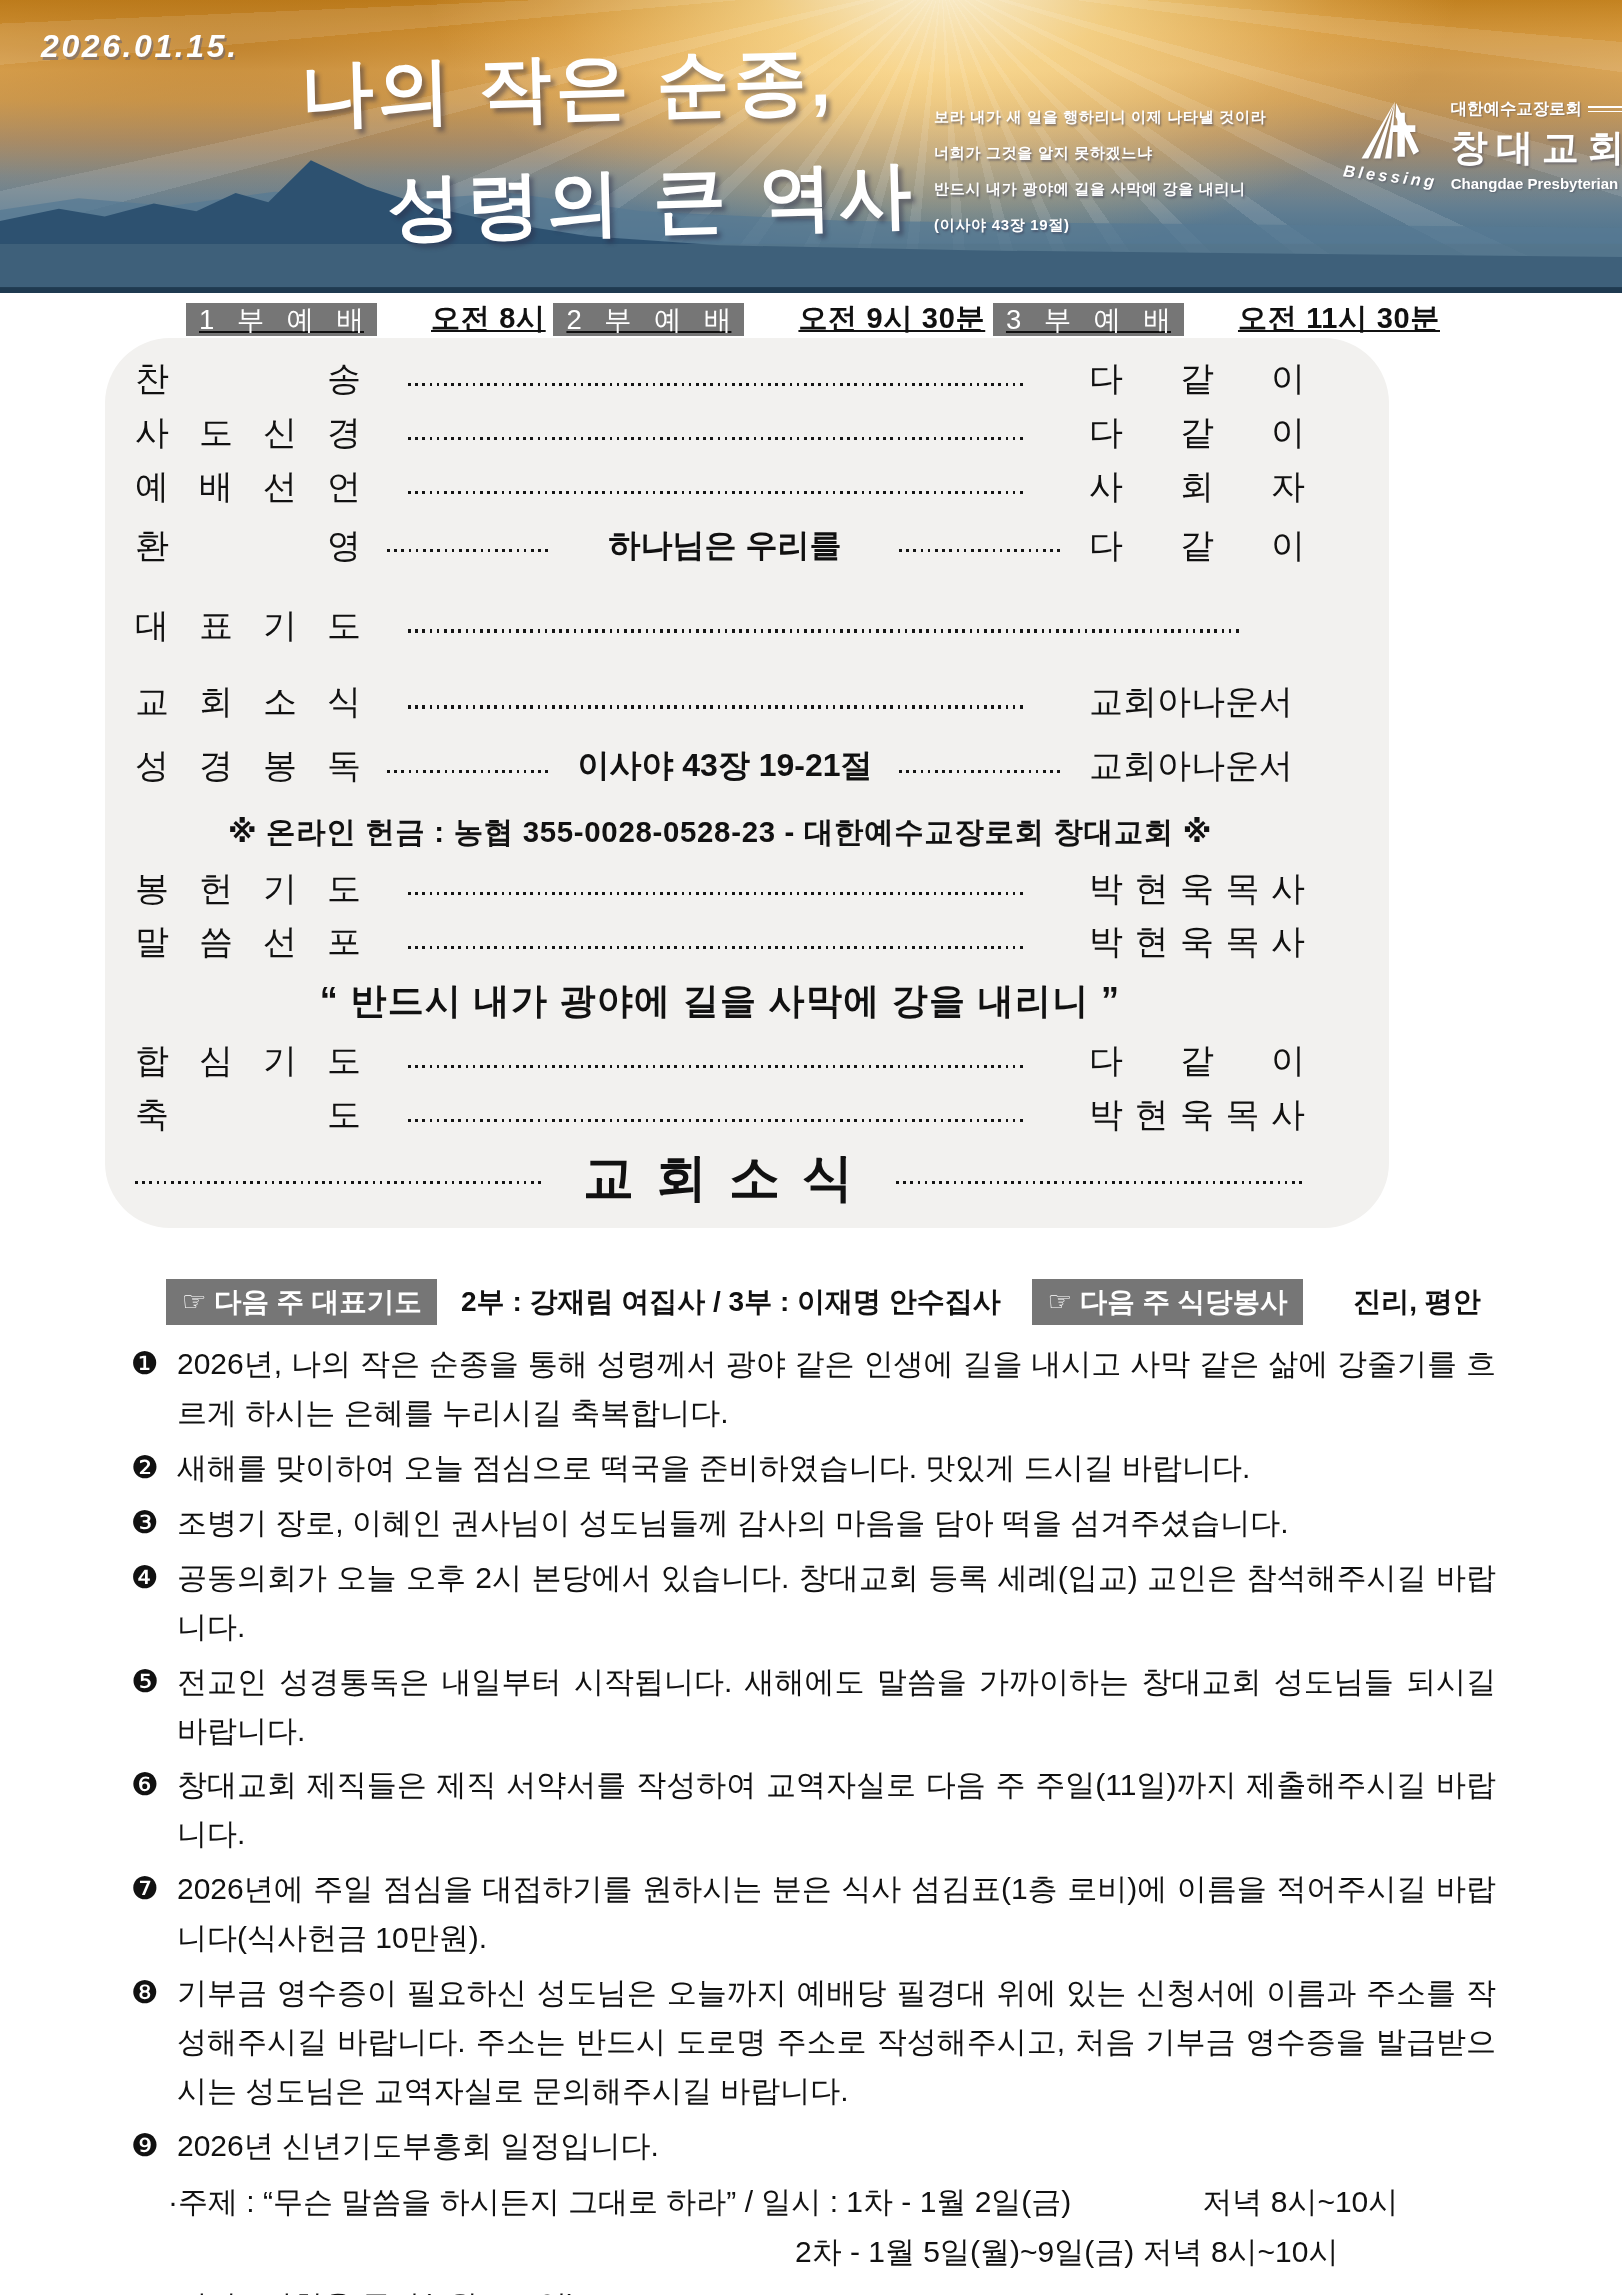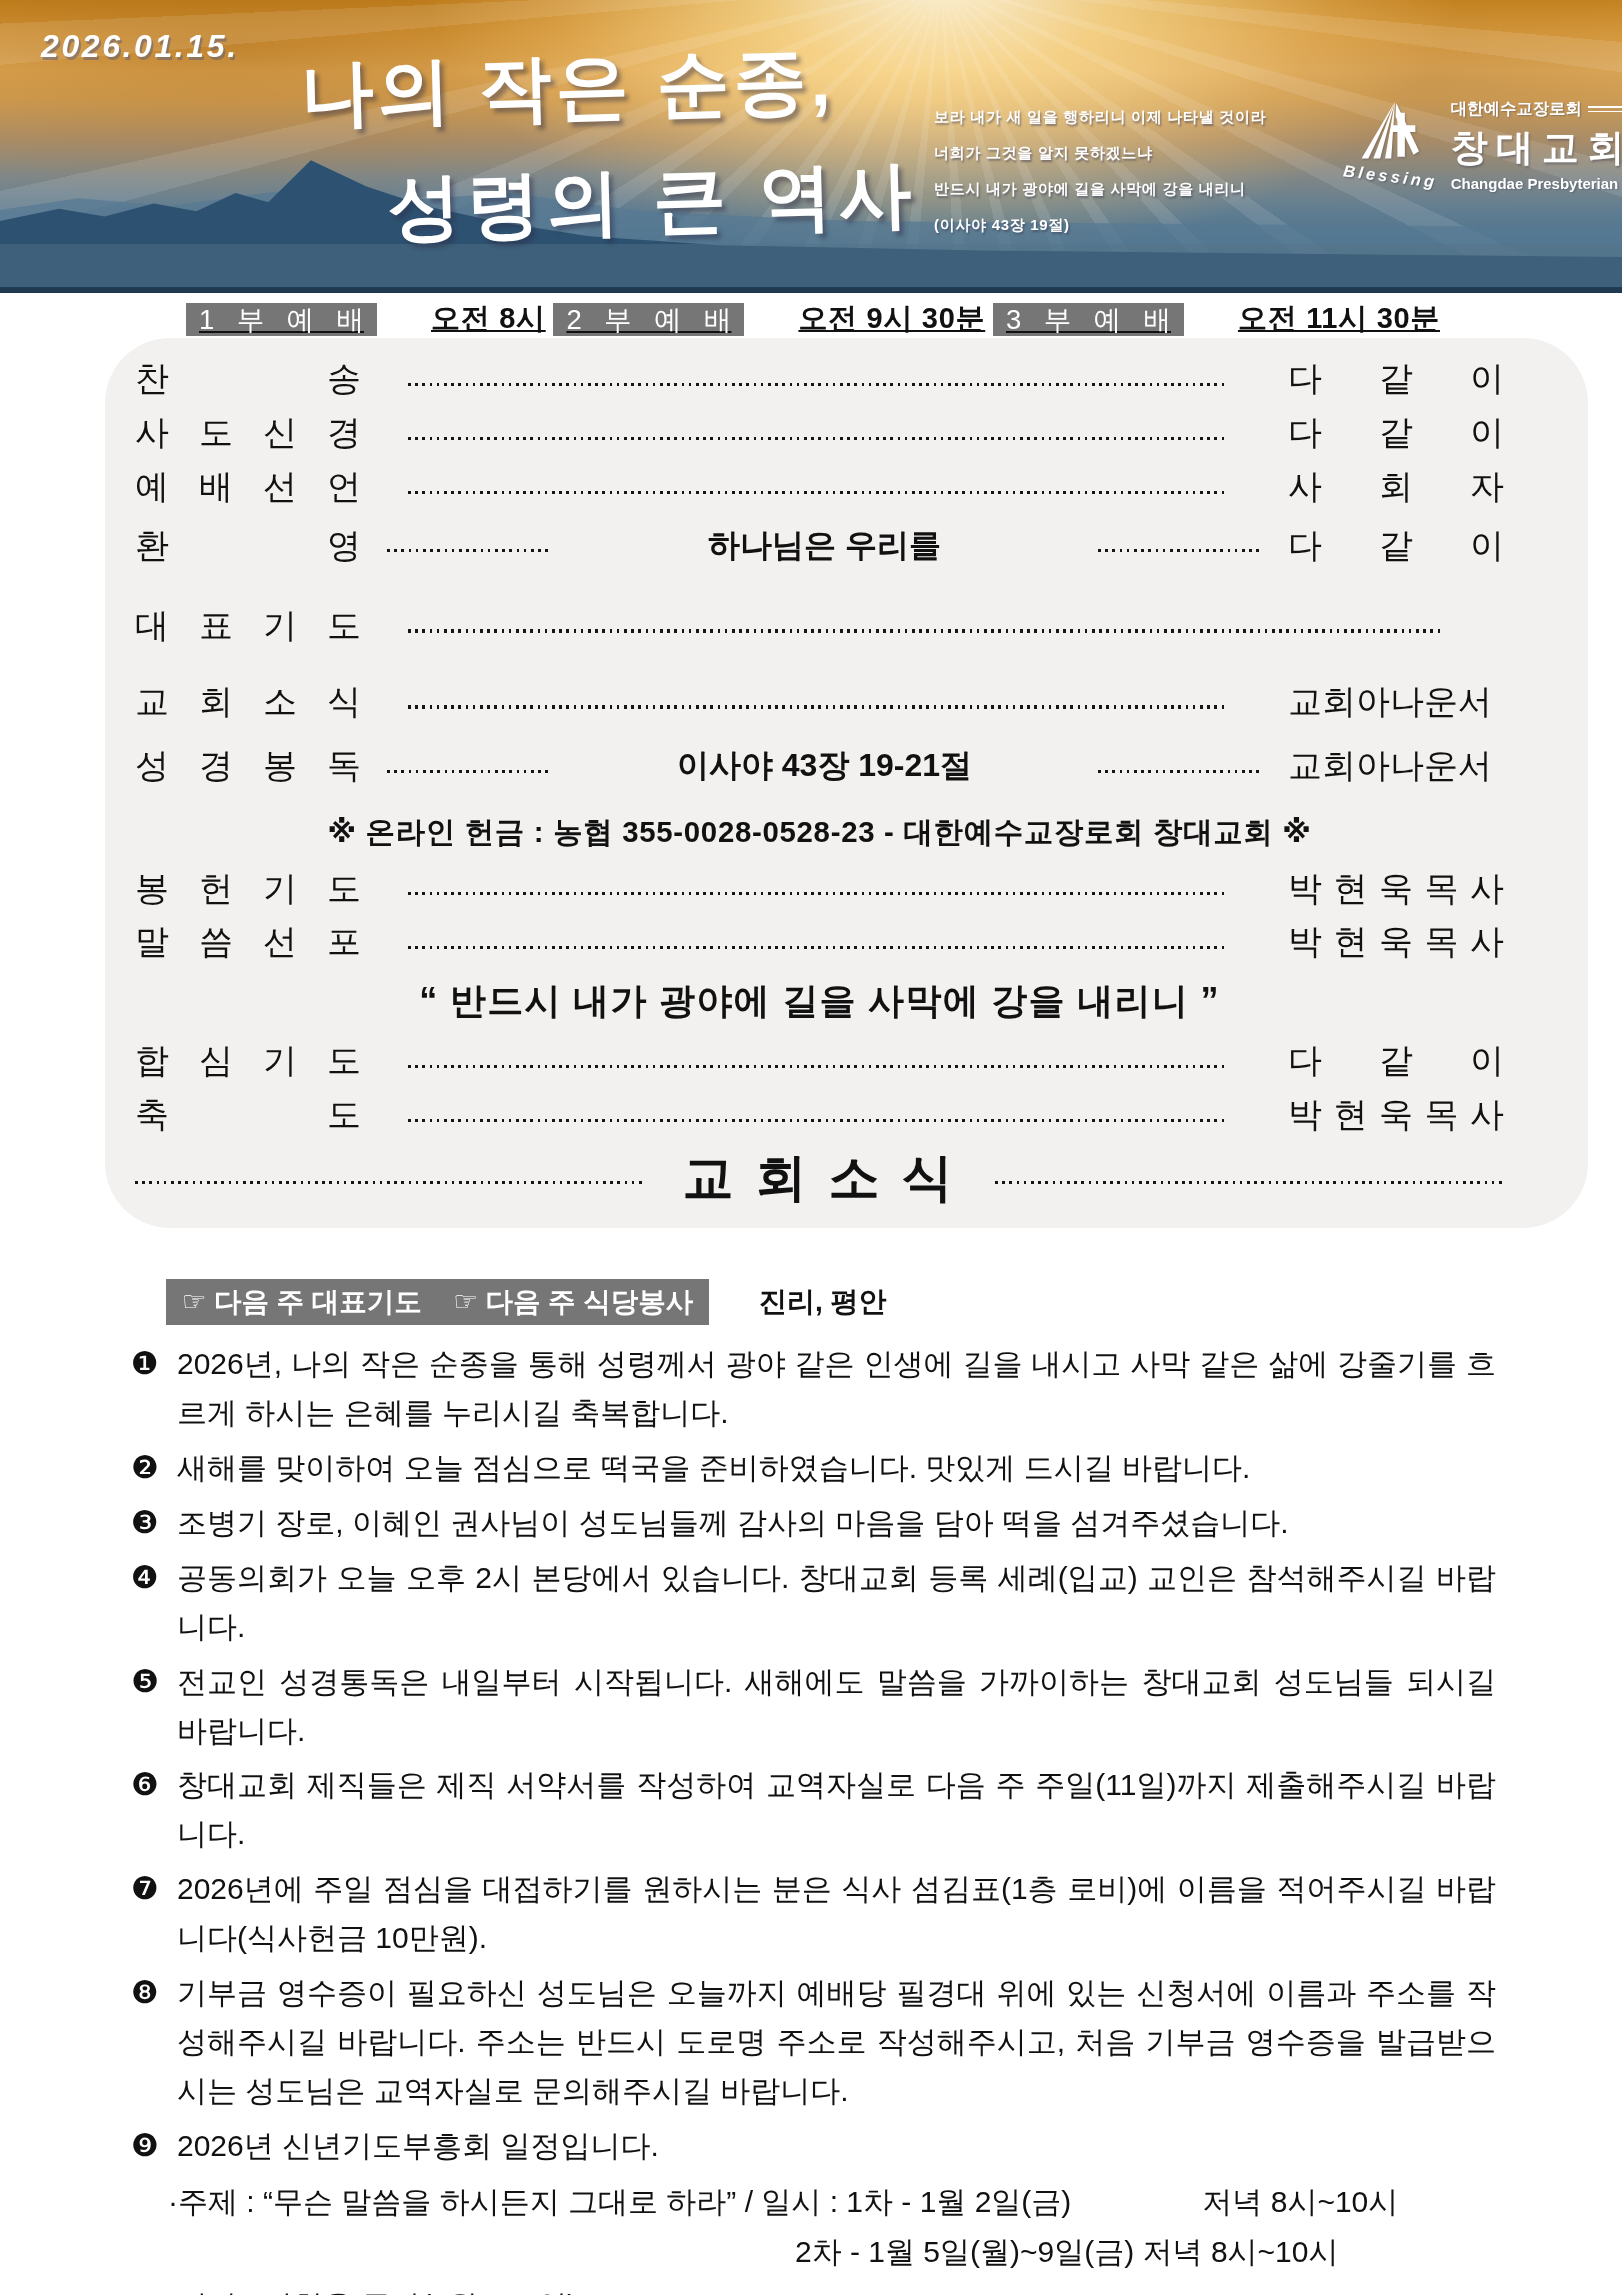--- a/index.html
+++ b/index.html
@@ -57,21 +57,21 @@
   .time-group { display:flex; align-items:center; gap:54px; }
   .svc-badge {
     background:#767676; color:#fff; width:191px; height:33px;
     font-size:27.5px; line-height:33px; padding:0 13px;
     text-align:justify; text-align-last:justify;
   }
   .svc-time { font-size:29px; font-weight:600; letter-spacing:0.7px; white-space:nowrap; }
 
   
   .order-box {
-    position:absolute; top:338px; left:105px; width:1483px; height:890px;
+    position:absolute; top:338px; left:105px; width:1284px; height:890px;
     background:#f2f1ef; border-radius:65px;
     padding:14.4px 84px 13px 30px;
     display:flex; flex-direction:column;
   }
   .orow { display:flex; align-items:center; height:54px; }
   .orow .lab { width:226px; font-size:34px; text-align:justify; text-align-last:justify; flex:none; }
   .orow .dots { flex:1; height:3.3px; margin:0 63px 0 47px; position:relative; top:5.2px;
     background:repeating-linear-gradient(90deg,#151515 0 2.6px,transparent 2.6px 7.2px); }
   .orow .cdots { flex:none; width:164px; height:3.3px; position:relative; top:5.2px; margin:0 26px;
     background:repeating-linear-gradient(90deg,#151515 0 2.6px,transparent 2.6px 7.2px); }
@@ -259,20 +259,21 @@
     <div class="heading-row">
       <div class="hdots"></div>
       <div class="news-title">교 회 소 식</div>
       <div class="hdots"></div>
     </div>
 
   </div>
 
   <div class="nextweek">
     <div class="nw-badge">☞ 다음 주 대표기도</div>
+    <div class="nw-text1">2부 : 강재림 여집사  /  3부 : 이재명 안수집사</div>
     <div class="nw-badge">☞ 다음 주 식당봉사</div>
     <div class="nw-text2">진리, 평안</div>
   </div>
 
   <div class="announcements">
     <ul>
       <li>
         <span class="num">❶</span>
         <span>2026년, 나의 작은 순종을 통해 성령께서 광야 같은 인생에 길을 내시고 사막 같은 삶에 강줄기를 흐르게 하시는 은혜를 누리시길 축복합니다.</span>
       </li>

